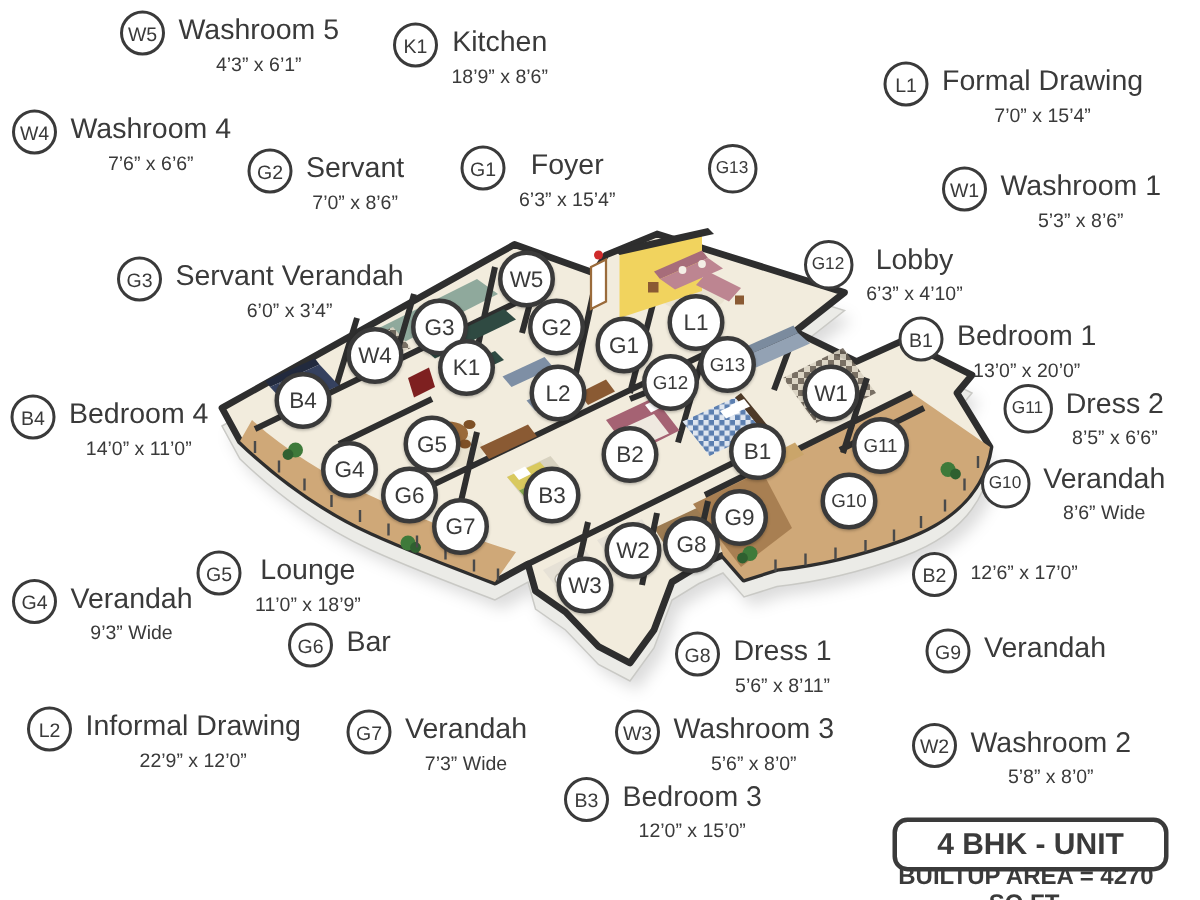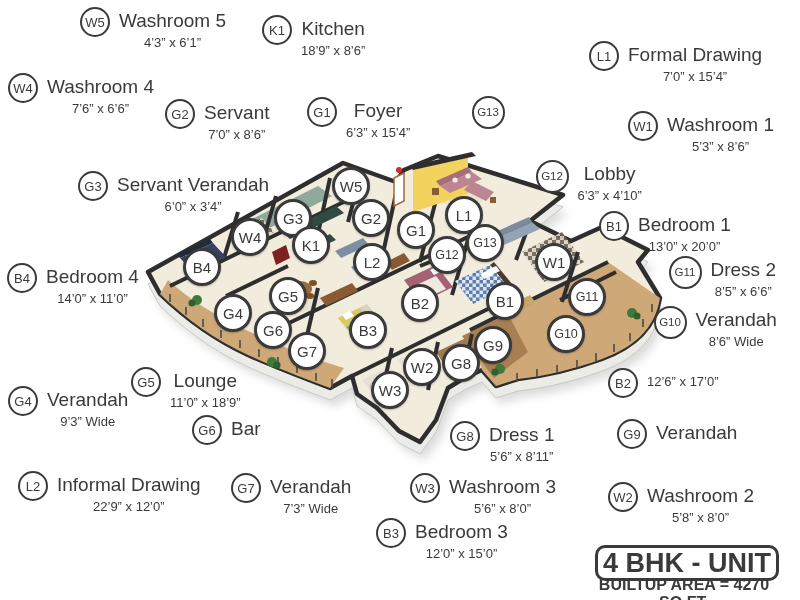--- a/index.html
+++ b/index.html
@@ -26,21 +26,21 @@
     background:#ffffff; box-sizing:border-box; display:flex; align-items:center; justify-content:center;
     font-weight:500; color:#3a3a3a; box-shadow:0 1px 2px rgba(0,0,0,.25);
   }
   .pmk.c2 { font-size:15px; }
   .pmk.c3 { font-size:12.5px; }
   
   .unit-box {
     position:absolute; left:595px; top:545px; width:178px; height:30px;
     border:3.5px solid #3a3a3a; border-radius:10px; background:#ffffff;
     display:flex; align-items:center; justify-content:center;
-    font-weight:700; font-size:27px; color:#3a3a3a;
+    font-weight:700; font-size:20px; color:#3a3a3a;
   }
   .builtup {
     position:absolute; left:572px; top:576px; width:224px; text-align:center;
     font-weight:700; font-size:16px; color:#3a3a3a;
   }
 </style>
 </head>
 <body>
 
 <div class="stage">

